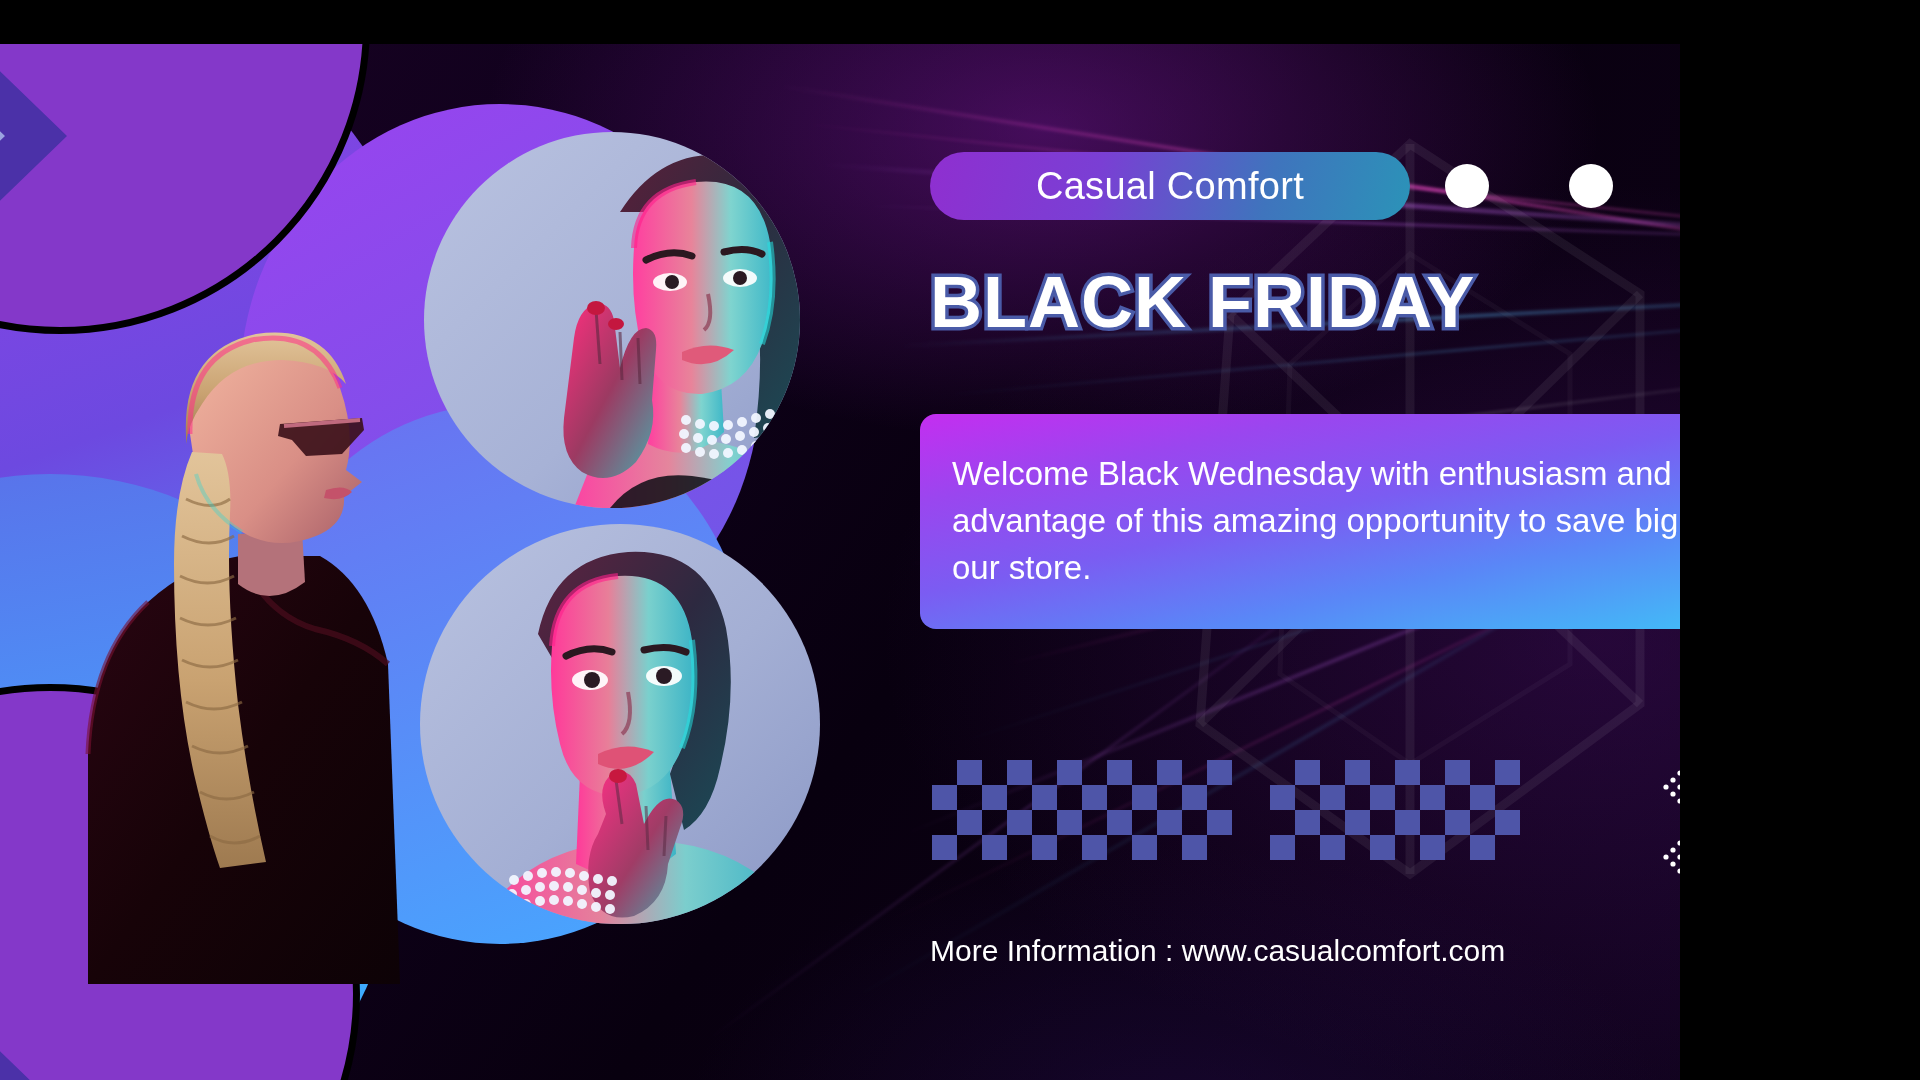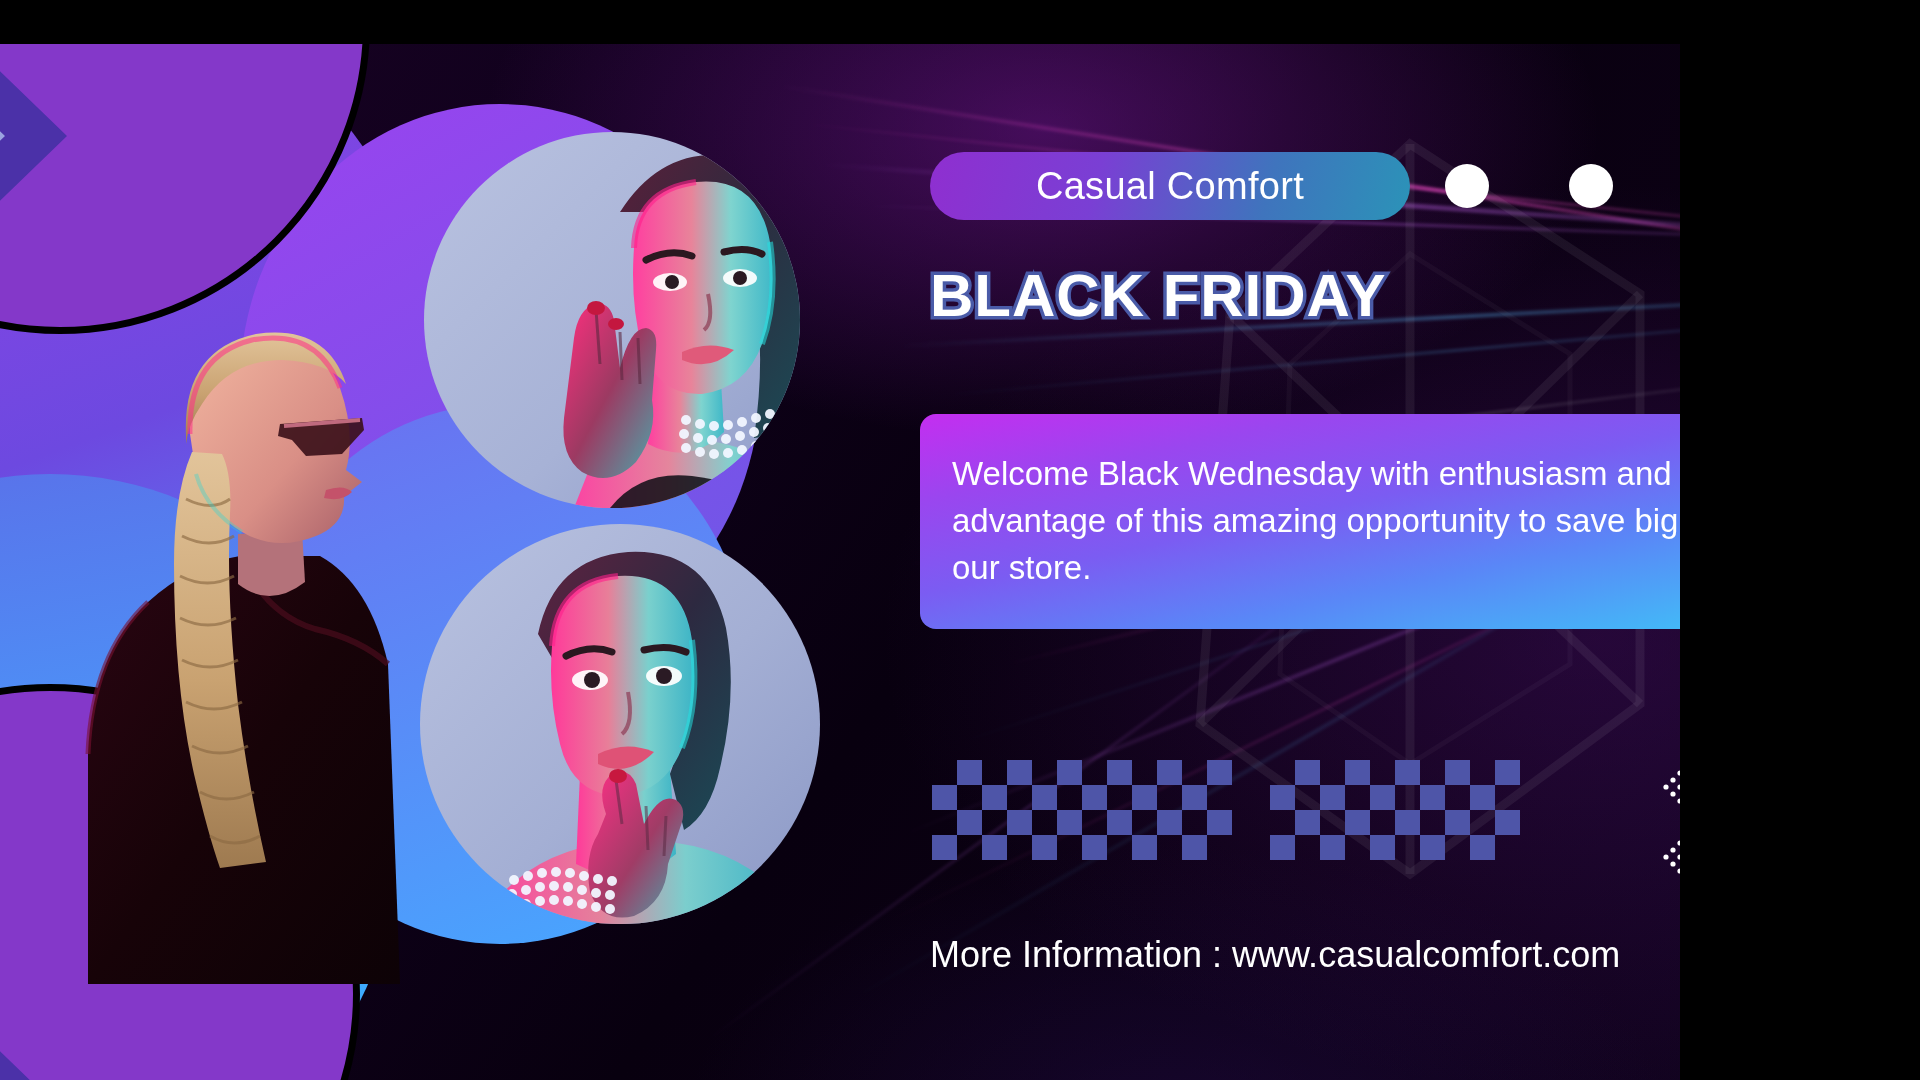--- a/index.html
+++ b/index.html
@@ -68,21 +68,21 @@
     background:linear-gradient(105deg,#8f2fd0 0%,#7a3fd4 35%,#3f74bd 70%,#2b93b8 100%);
     display:flex; align-items:center; justify-content:center;
   }
   .pill span { color:#fff; font-size:38px; letter-spacing:0.3px; }
 
   .dots { position:absolute; left:525px; top:120px; display:flex; gap:80px; }
   .dot { width:44px; height:44px; border-radius:50%; background:#fff; }
 
   .headline {
     position:absolute; left:10px; top:222px; width:950px;
-    font-size:60px; font-weight:bold; letter-spacing:1px;
+    font-size:72px; font-weight:bold; letter-spacing:1px;
     color:#fff; line-height:1;
     font-family:"Liberation Sans", sans-serif;
     -webkit-text-stroke:7px #4a5ba8;
     paint-order:stroke fill;
     white-space:nowrap;
   }
 
   .msg-panel {
     position:absolute; left:0px; top:370px; width:872px; height:215px;
     border-radius:16px 0 0 16px;
@@ -110,21 +110,21 @@
     background-position:0 0, 25px 25px;
   }
   .check-block.b1 { width:300px; height:100px; }
   .check-block.b2 { width:250px; height:100px; }
 
   
   .bowtie { position:absolute; left:738px; top:700px; width:86px; height:136px; }
 
   .footer {
     position:absolute; left:10px; top:890px; width:950px;
-    color:#fff; font-size:36px; white-space:nowrap;
+    color:#fff; font-size:30px; white-space:nowrap;
   }
 </style>
 </head>
 <body>
 
 <div class="banner">
 
   <div class="rays">
     <div class="ray pk" style="left:780px; top:40px; width:1300px; height:4px; transform:rotate(9deg);"></div>
     <div class="ray pk" style="left:800px; top:78px; width:1250px; height:3px; transform:rotate(6deg); opacity:.8;"></div>

